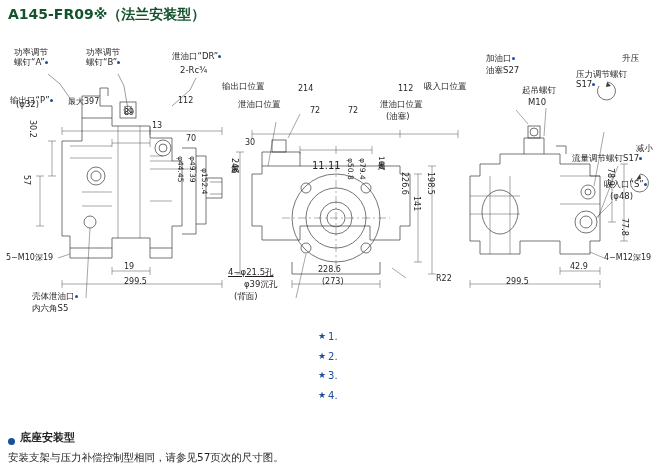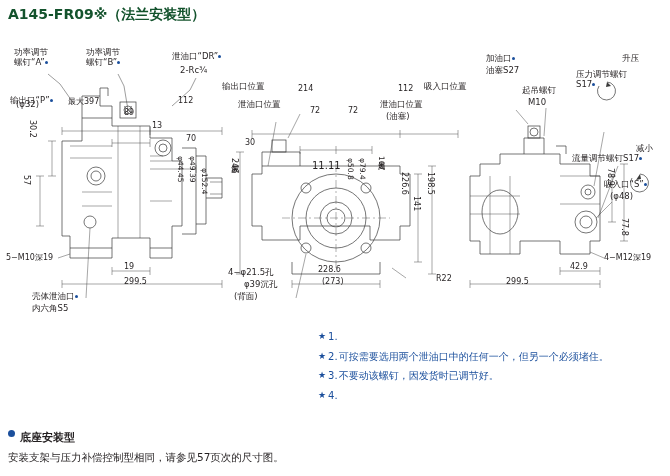--- a/index.html
+++ b/index.html
@@ -21,21 +21,21 @@
   .lbl{font-size:8.5px;line-height:1.15;color:#231f20;white-space:nowrap;}
   .vert{writing-mode:vertical-rl;text-orientation:mixed;white-space:nowrap;}
   .dim{font-size:8px;color:#231f20;white-space:nowrap;}
   svg{display:block;}
   
   #notes{left:318px;top:330px;width:330px;}
   .note{display:flex;align-items:flex-start;margin-bottom:6px;color:#1b4f9c;font-size:10px;line-height:1.35;}
   .note .star{color:#1b4f9c;margin-right:2px;font-size:9px;line-height:1.4;}
   .note .num{color:#1b4f9c;margin-right:1px;}
   #bottom{left:8px;top:430px;width:420px;}
-  #bottom .head{display:flex;align-items:flex-start;font-size:11px;color:#231f20;font-weight:bold;}
+  #bottom .head{display:flex;align-items:flex-end;font-size:11px;color:#231f20;font-weight:bold;}
   #bottom .head .bullet{width:7px;height:7px;border-radius:50%;background:#1b4f9c;margin-right:5px;display:inline-block;}
   #bottom .body{font-size:10.5px;color:#231f20;margin-top:5px;line-height:1.4;}
   .dot{width:3px;height:3px;border-radius:50%;background:#1b4f9c;display:inline-block;vertical-align:middle;}
 </style>
 </head>
 <body>
 
 <div class="abs" id="title">A145-FR09※（法兰安装型）</div>
 
 <div class="abs" style="left:0;top:26px;width:670px;height:290px;">
@@ -255,21 +255,21 @@
 <div class="abs dim" style="left:312px;top:160px;font-size:10px;">11.11</div>
 <div class="abs dim vert" style="left:346px;top:158px;font-size:7.5px;">φ50.8</div>
 <div class="abs dim vert" style="left:358px;top:158px;font-size:7.5px;">φ79.4</div>
 <div class="abs dim vert" style="left:376px;top:156px;font-size:7.5px;">最大107</div>
 <div class="abs dim vert" style="left:412px;top:196px;">141</div>
 <div class="abs dim vert" style="left:400px;top:172px;">226.6</div>
 <div class="abs dim vert" style="left:426px;top:172px;">198.5</div>
 <div class="abs dim" style="left:318px;top:265px;">228.6</div>
 <div class="abs dim" style="left:322px;top:277px;">(273)</div>
 <div class="abs dim" style="left:396px;top:274px;padding-left:40px;">R22</div>
-<div class="abs lbl" style="left:228px;top:268px;">4−φ21.5孔</div>
+<div class="abs lbl" style="left:228px;top:268px;text-decoration:underline;">4−φ21.5孔</div>
 <div class="abs lbl" style="left:228px;top:280px;margin-left:16px;">φ39沉孔</div>
 <div class="abs lbl" style="left:234px;top:292px;">(背面)</div>
 
 <div class="abs lbl" style="left:486px;top:54px;">
   <span>加油口</span><span class="dot"></span>
 </div>
 <div class="abs lbl" style="left:486px;top:66px;">油塞S27</div>
 <div class="abs lbl" style="left:522px;top:86px;">起吊螺钉</div>
 <div class="abs lbl" style="left:528px;top:98px;">M10</div>
 <div class="abs lbl" style="left:622px;top:54px;">升压</div>
@@ -292,26 +292,24 @@
 <div class="abs dim" style="left:604px;top:252px;">4−M12深19</div>
 
 <div class="abs" id="notes">
   <div class="note">
     <span class="star">★</span>
     <span class="num">1.</span>
   </div>
   <div class="note">
     <span class="star">★</span>
     <span class="num">2.</span>
-    <span>可按需要选用两个泄油口中的任何一个，但另一个必须堵住。</span>
   </div>
   <div class="note">
     <span class="star">★</span>
     <span class="num">3.</span>
-    <span>不要动该螺钉，因发货时已调节好。</span>
   </div>
   <div class="note">
     <span class="star">★</span>
     <span class="num">4.</span>
   </div>
 </div>
 
 <div class="abs" id="bottom">
   <div class="head">
     <span class="bullet"></span>

